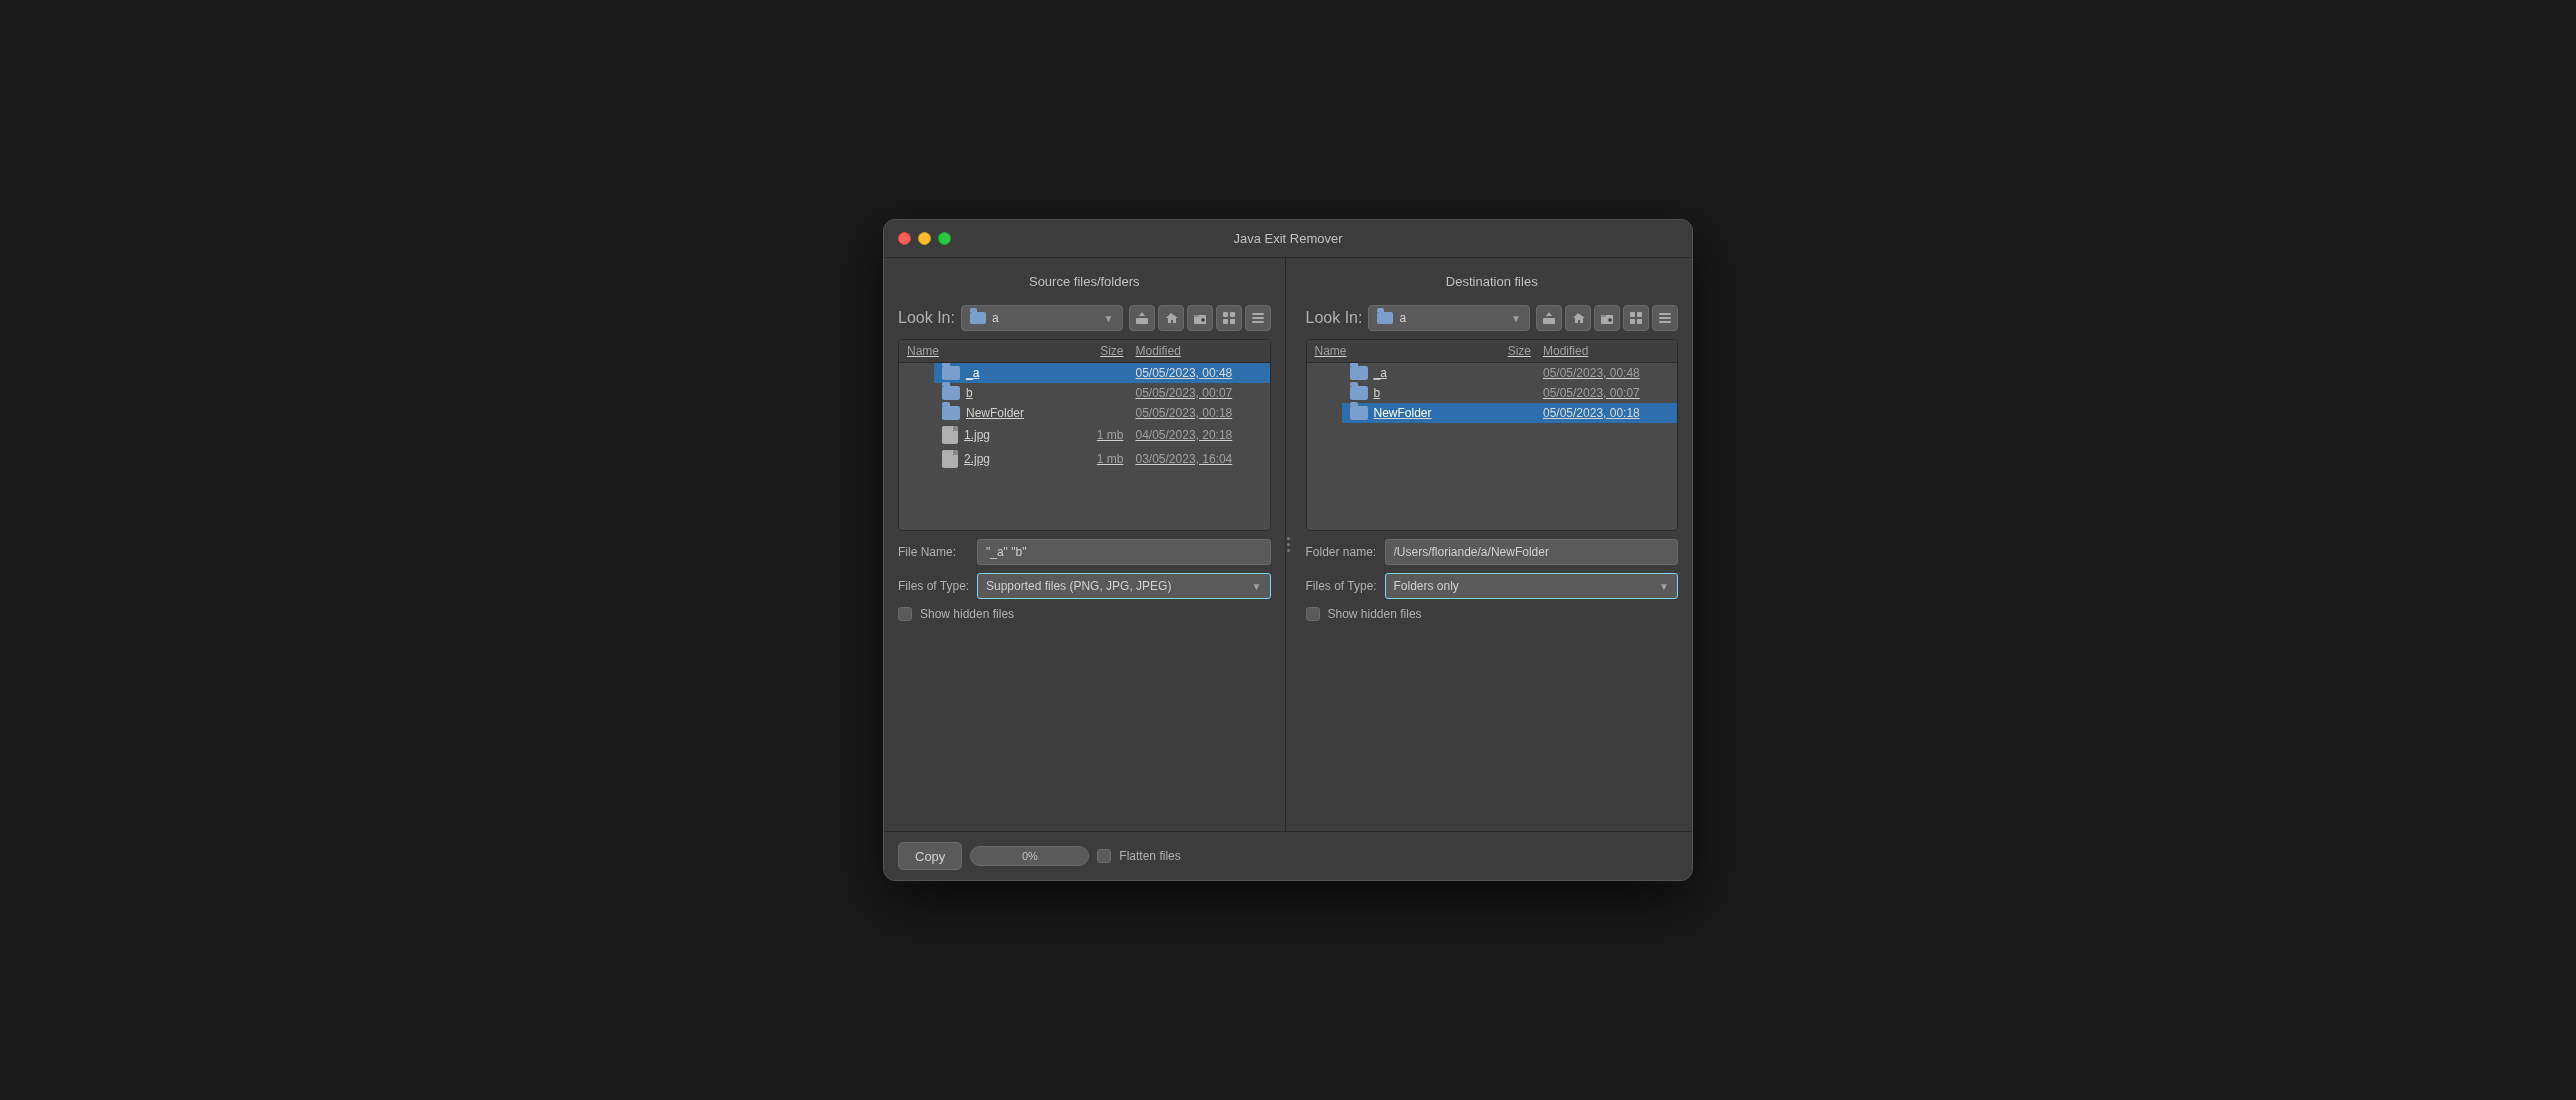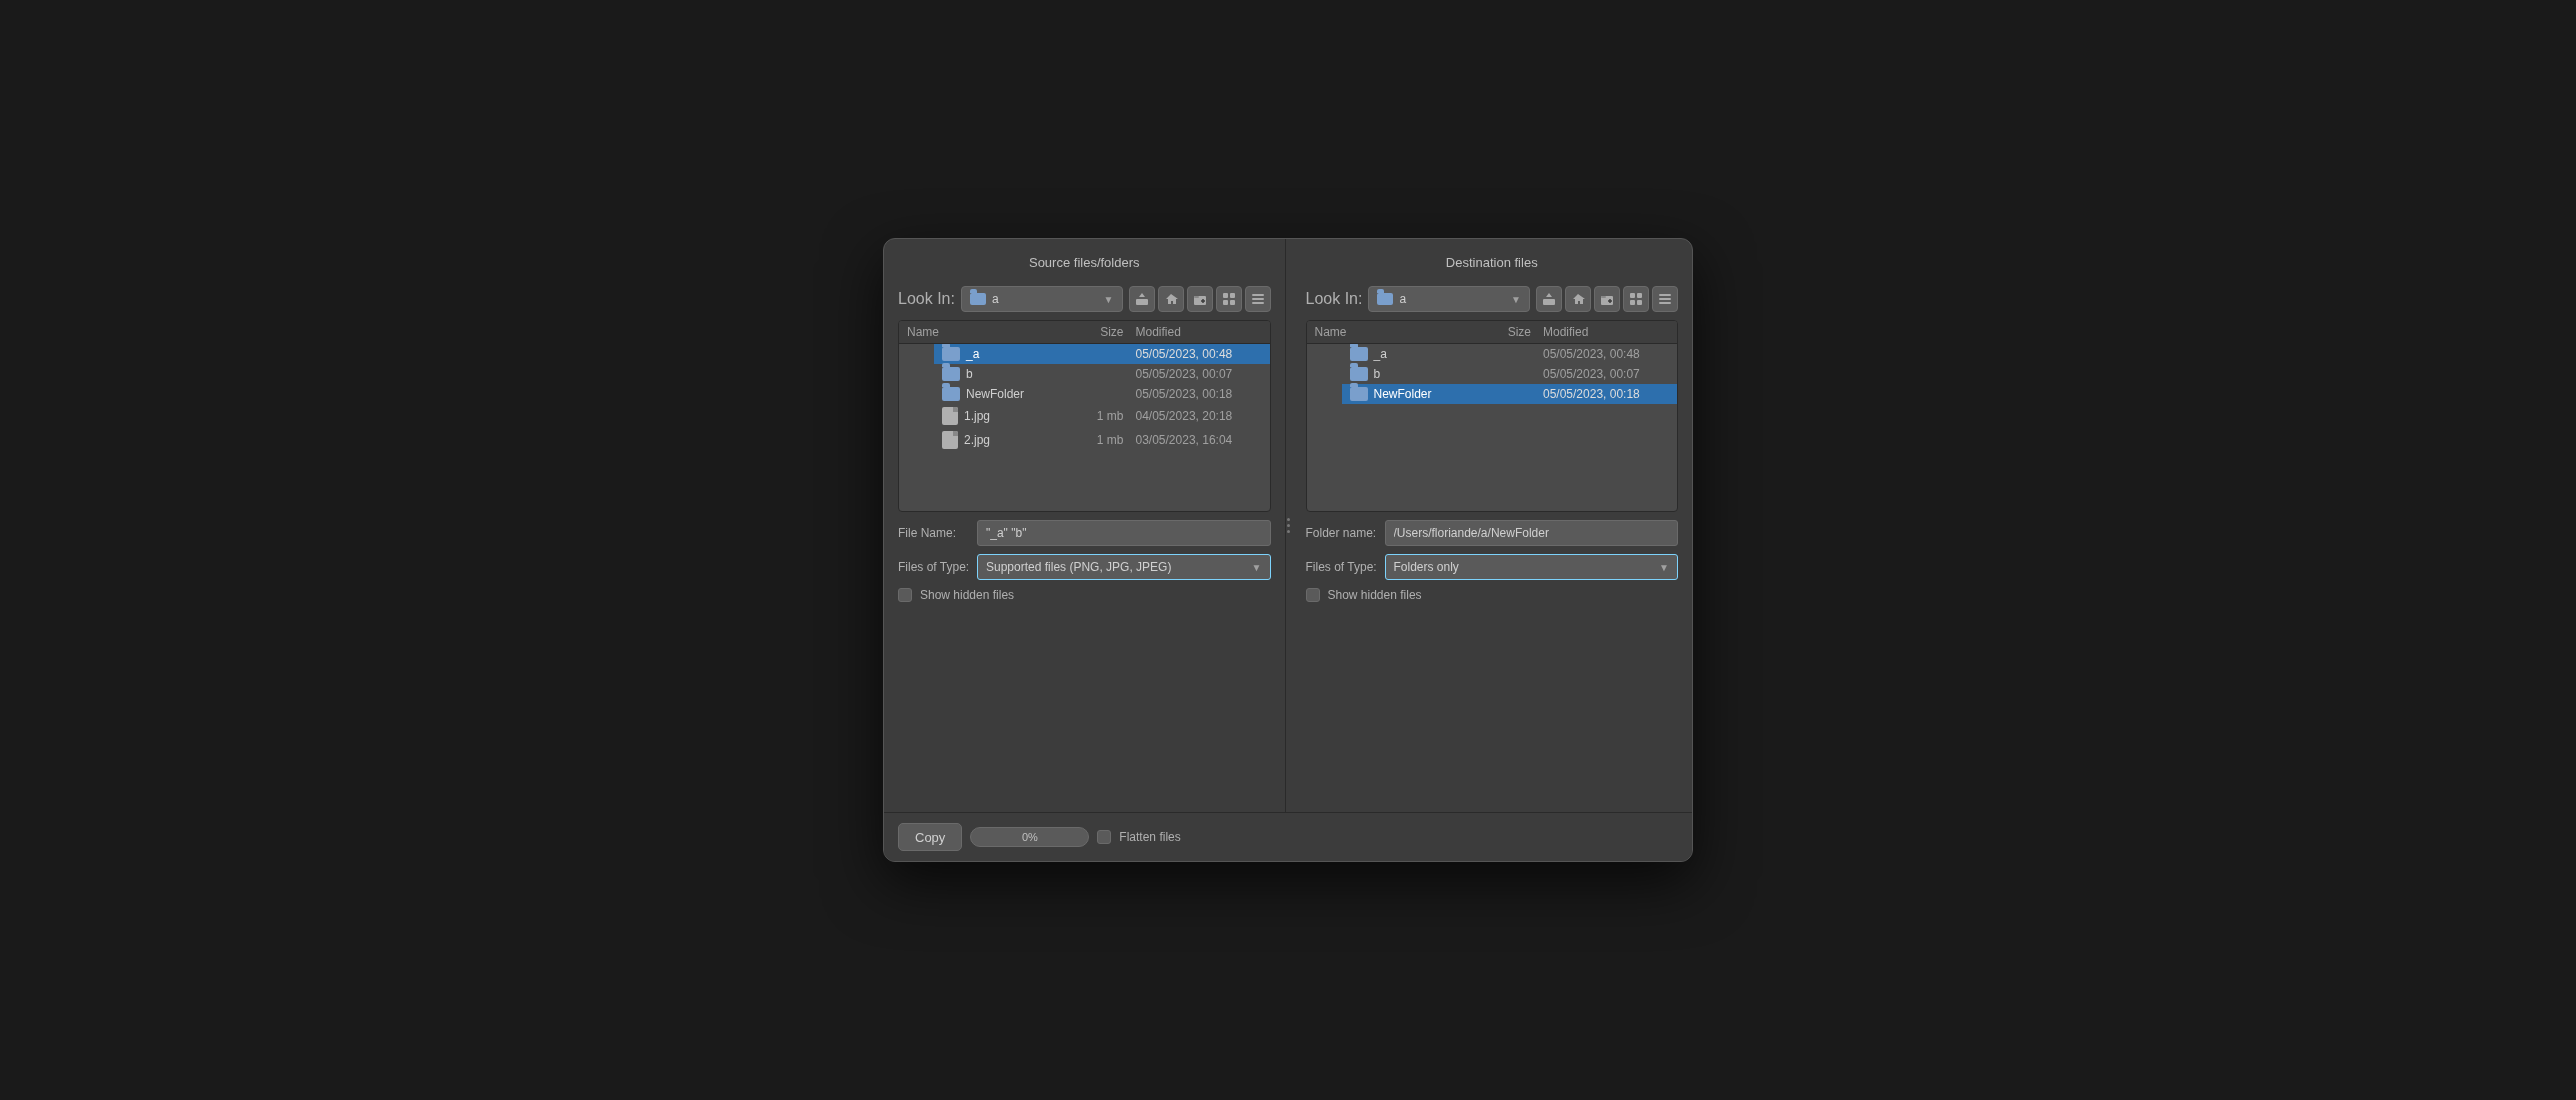--- a/index.html
+++ b/index.html
@@ -138,20 +138,21 @@
       font-size: 11px;
     }
     .file-list-container {
       flex: 1;
       background: #4a4a4a;
       border: 1px solid #2a2a2a;
       border-radius: 4px;
       overflow: hidden;
       display: flex;
       flex-direction: column;
+      text-decoration: underline;
     }
     .file-list-header {
       display: flex;
       background: #3e3e3e;
       border-bottom: 1px solid #2a2a2a;
       padding: 4px 8px;
       font-size: 12px;
       color: #a0a0a0;
     }
     .col-name { flex: 1; }
@@ -328,20 +329,28 @@
       border-radius: 50%;
       background: #777;
     }
     .spacer { flex: 1; }
   </style>
 </head>
 <body>
 
 <div class="window">
 
+  <div class="title-bar">
+    <div class="traffic-lights">
+      <div class="traffic-light tl-close"></div>
+      <div class="traffic-light tl-min"></div>
+      <div class="traffic-light tl-max"></div>
+    </div>
+    <span class="title-text">Java Exit Remover</span>
+  </div>
 
   <div class="main-content">
 
     <div class="panel panel-left">
       <div class="panel-header">Source files/folders</div>
 
       <div class="look-in-row">
         <span class="look-in-label">Look In:</span>
         <div class="look-in-select">
           <div class="look-in-select-inner">

